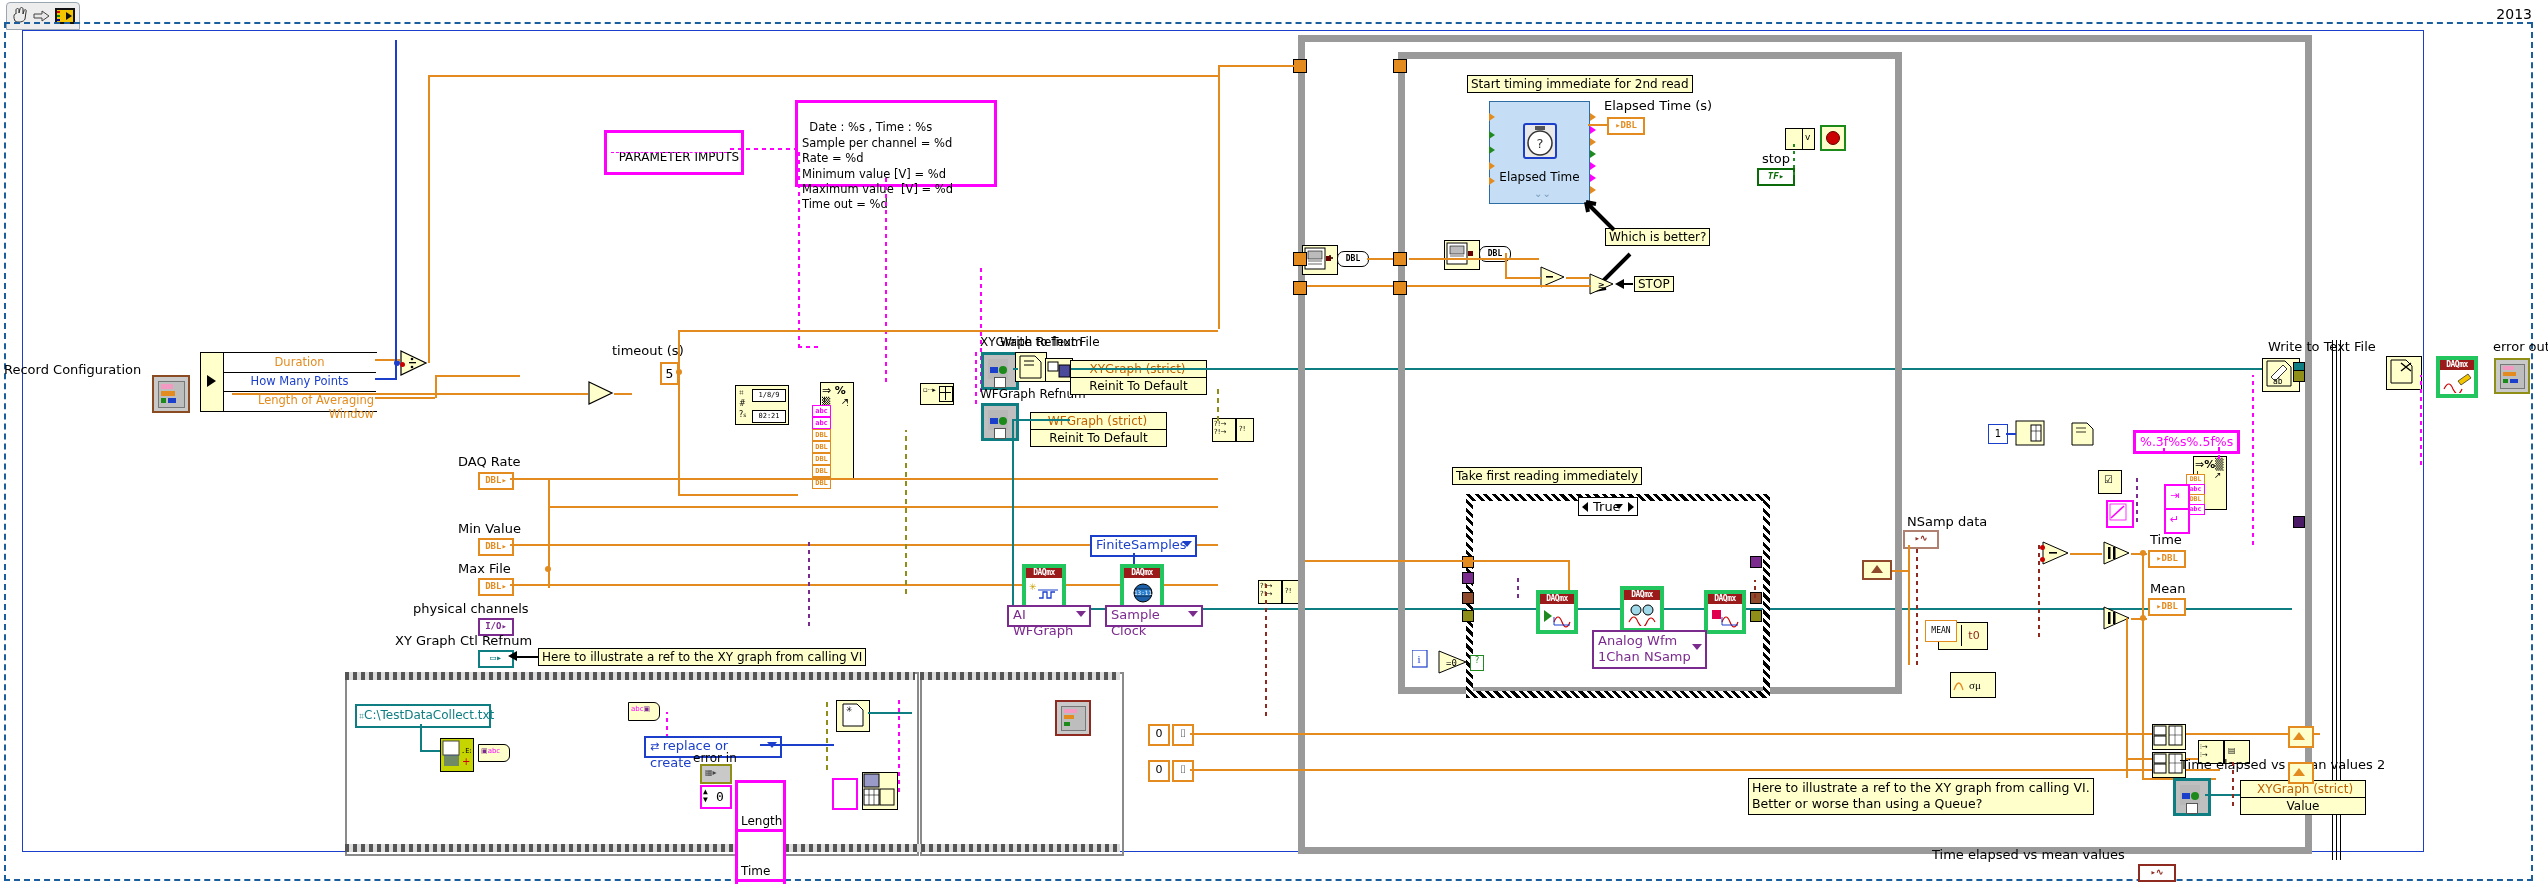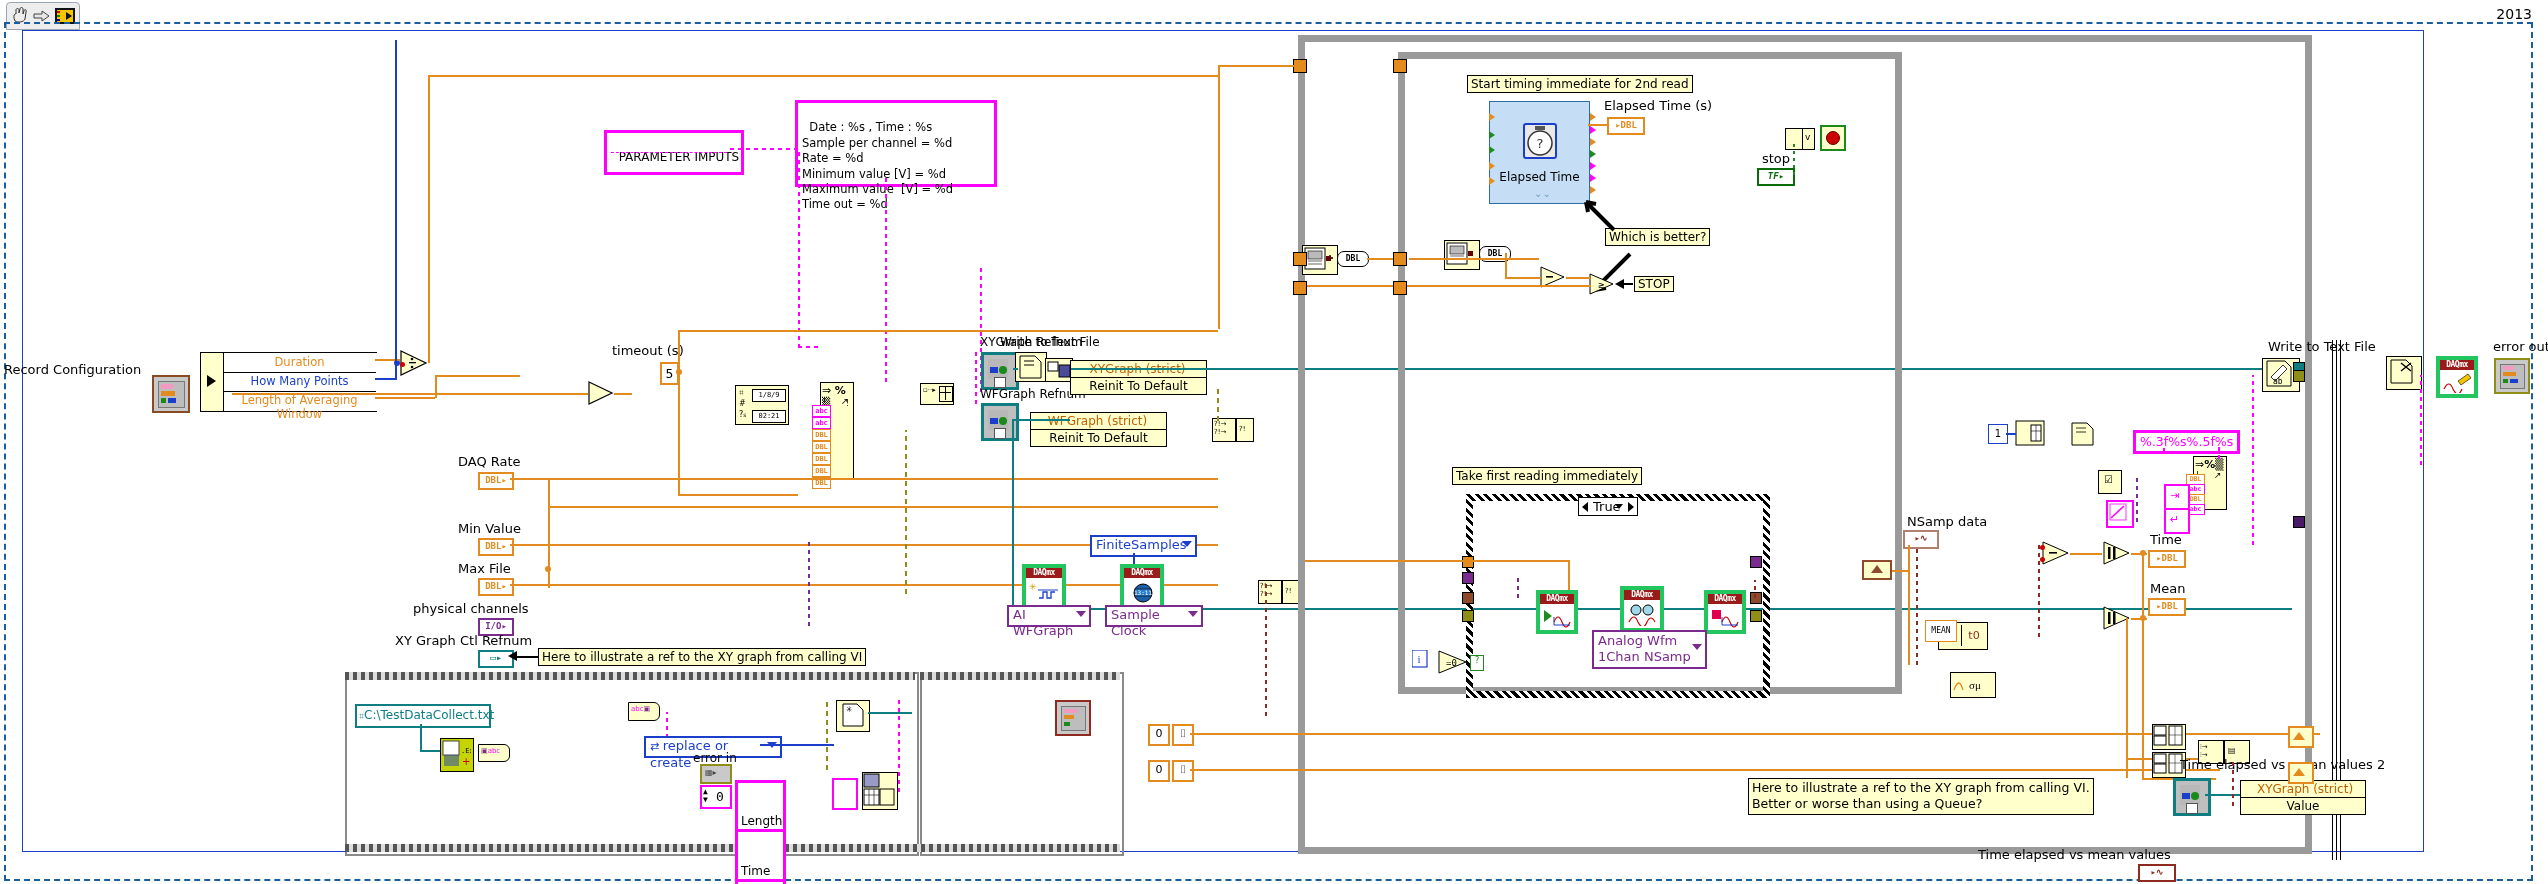--- a/index.html
+++ b/index.html
@@ -106,21 +106,21 @@
   <div class="abs" style="left:7px;top:21px;width:5px;height:5px;background:#1B8A1B;"></div>
   <div class="abs" style="left:14px;top:21px;width:8px;height:5px;background:#1B3FCB;"></div>
 </div>
 
 <div class="abs" style="left:200px;top:352px;width:175px;height:58px;border:1px solid #000;background:#FFFFCC;">
   <div class="abs" style="left:22px;top:0;width:153px;height:58px;background:#fff;border-left:1px solid #000;"></div>
   <div class="abs" style="left:22px;top:19px;width:153px;height:1px;background:#000;"></div>
   <div class="abs" style="left:22px;top:38px;width:153px;height:1px;background:#000;"></div>
   <div class="abs" style="left:24px;top:2px;width:149px;text-align:center;font-size:11.5px;color:#E38B1E;">Duration</div>
   <div class="abs" style="left:24px;top:21px;width:149px;text-align:center;font-size:11.5px;color:#1B3FCB;">How Many Points</div>
-  <div class="abs" style="left:24px;top:40px;width:149px;text-align:center;font-size:11.5px;color:#E38B1E;">Length of Averaging Window</div>
+  <div class="abs" style="left:24px;top:40px;width:149px;text-align:right;font-size:11.5px;color:#E38B1E;">Length of Averaging Window</div>
   <div class="abs" style="left:6px;top:22px;width:0;height:0;border-top:6px solid transparent;border-bottom:6px solid transparent;border-left:9px solid #000;"></div>
 </div>
 
 <div class="abs" style="left:400px;top:349px;width:28px;height:28px;">
   <svg width="28" height="28">
       <path d="M1 2 L26 14 L1 26 Z" fill="#FFFFCC" stroke="#000" stroke-width="1.2"></path>
   <circle cx="12" cy="10" r="1.3" fill="#000"></circle>
       <rect x="9" y="13" width="7" height="1.3" fill="#000"></rect>
       <circle cx="12" cy="18" r="1.3" fill="#000"></circle>
     </svg>
@@ -798,21 +798,21 @@
   <div class="abs" style="left:15px;top:11px;width:8px;height:8px;border-radius:50%;background:#1B8A1B;"></div>
   <div class="abs" style="left:10px;top:22px;width:10px;height:9px;background:#fff;border:1px solid #555;"></div>
 </div>
 <div class="strict" style="left:2240px;top:780px;width:124px;">
   <div class="r1"><span>XYGraph (strict)</span></div>
   <div class="r2">Value</div>
 </div>
 <div class="w wh w-teal" style="left:2205px;top:794px;width:35px;"></div>
 <div class="w dash-dkred-v" style="left:2232px;top:760px;width:2px;height:46px;"></div>
 
-<div class="lbl" style="left:1978px;top:848px;">Time elapsed vs mean values</div>
+<div class="lbl" style="left:1932px;top:848px;">Time elapsed vs mean values</div>
 <div class="term" style="left:2138px;top:864px;width:34px;height:14px;border-color:#8E2A1F;color:#8E2A1F;line-height:12px;">▸∿</div>
 
 <div class="abs" style="left:2288px;top:726px;width:22px;height:18px;border:2px solid #E38B1E;background:#FFFFCC;">
   <svg width="18" height="14">
       <path d="M3 11 L9 3 L15 11 Z" fill="#E38B1E"></path>
     </svg>
 </div>
 <div class="abs" style="left:2288px;top:762px;width:22px;height:18px;border:2px solid #E38B1E;background:#FFFFCC;">
   <svg width="18" height="14">
       <path d="M3 11 L9 3 L15 11 Z" fill="#E38B1E"></path>

